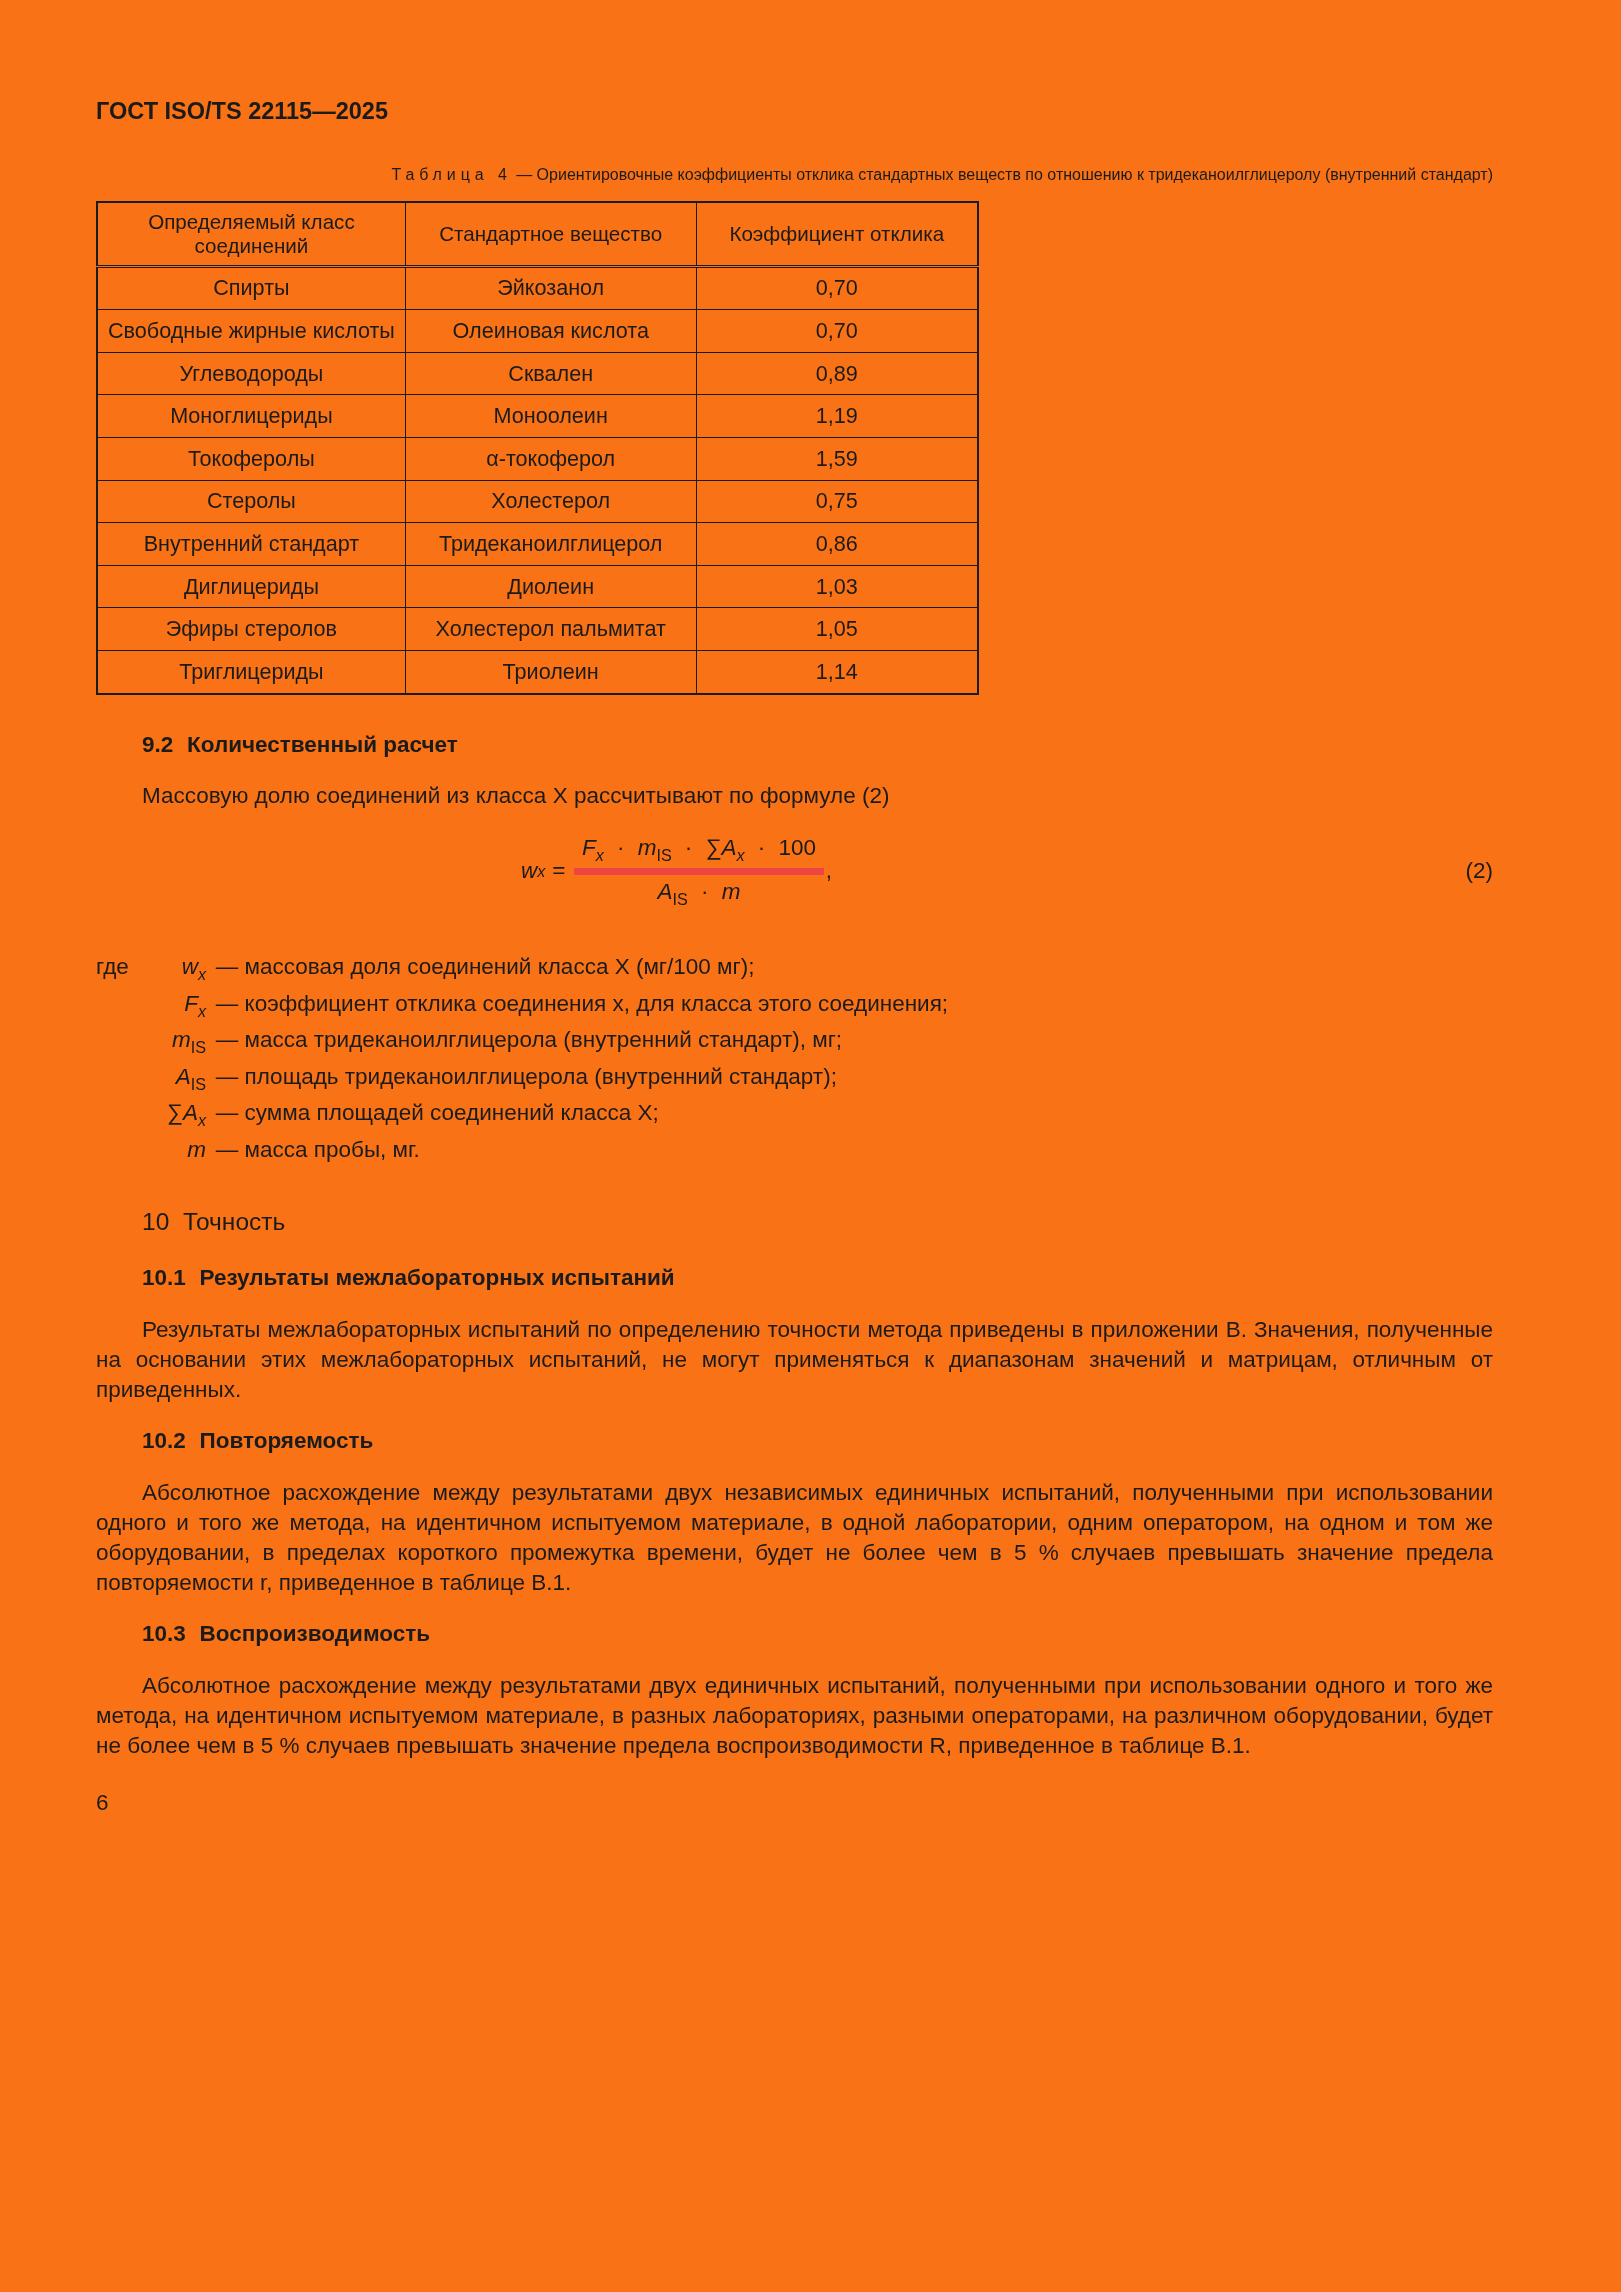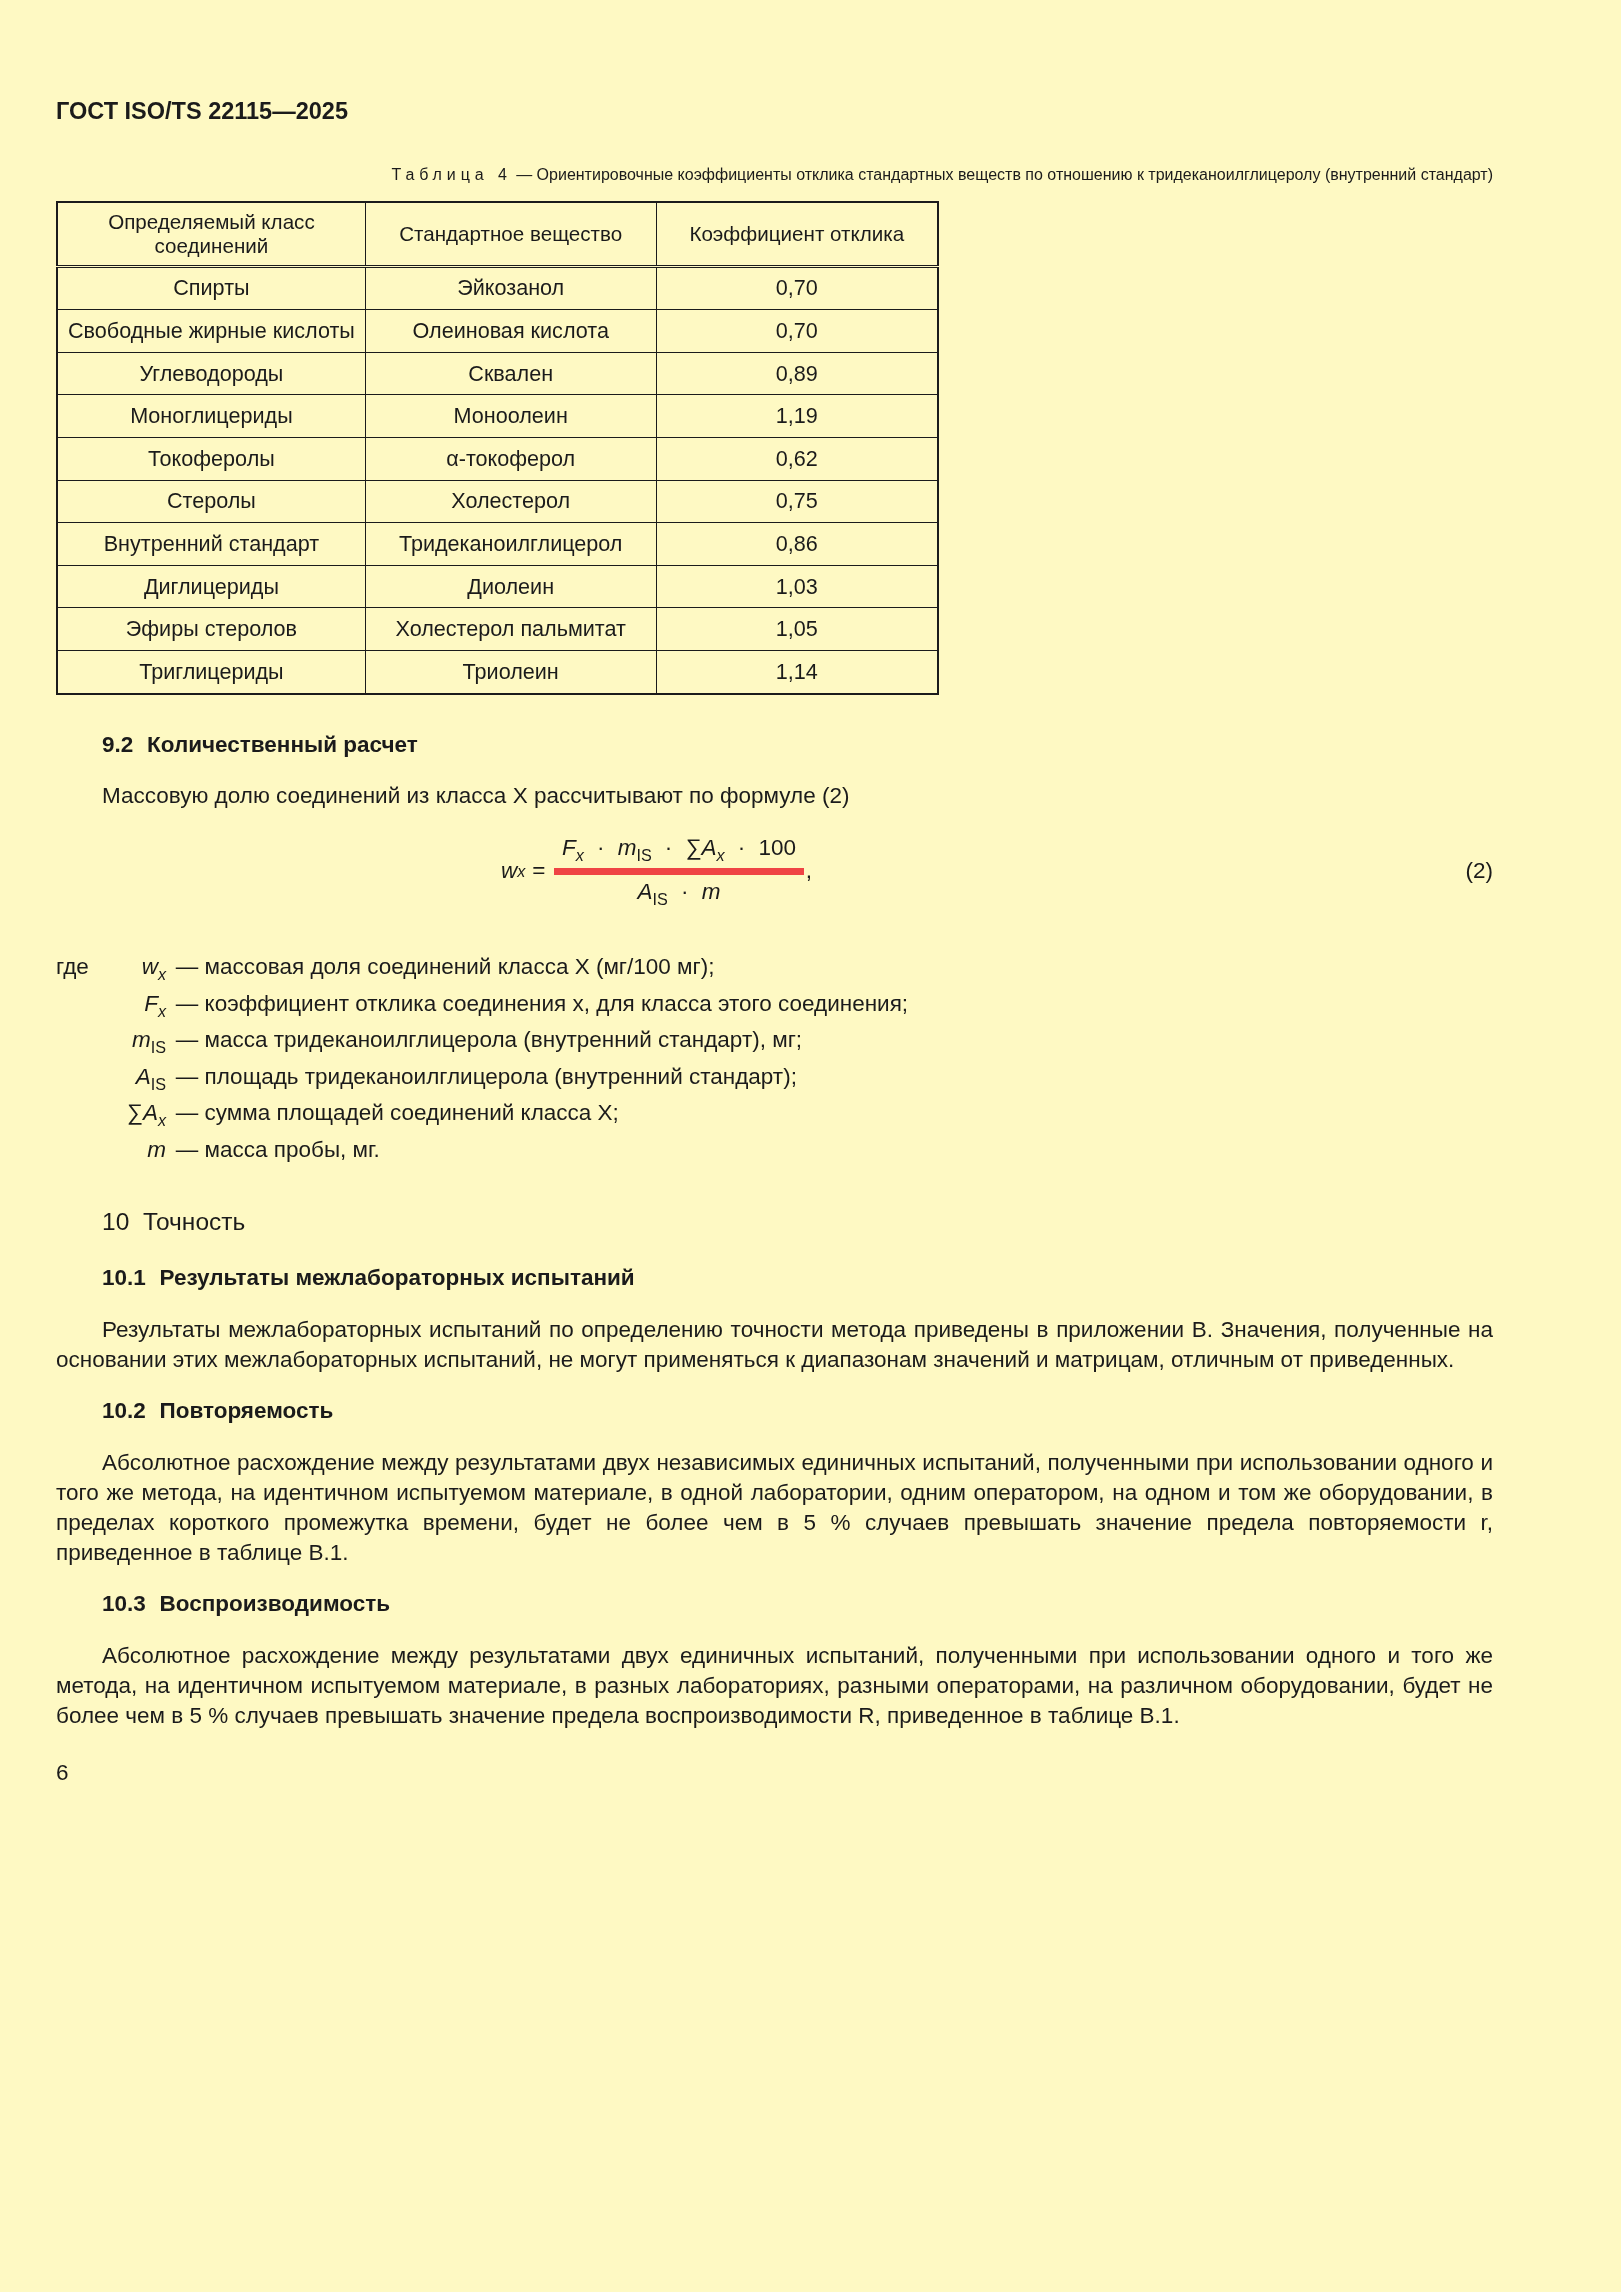--- a/index.html
+++ b/index.html
@@ -5,22 +5,22 @@
   * { margin:0; padding:0; box-sizing:border-box; }
   html,body { background:#ffffff; }
   body {
     font-family: "Liberation Sans", "DejaVu Sans", sans-serif;
     color:#1b1b1b;
   }
   .page {
     position:relative;
     width:1621px;
     height:2293px;
-    background:#fef9c3;
-    padding:98px 128px 0 56px;
+    background:#f97316;
+    padding:98px 128px 0 96px;
     overflow:hidden;
   }
   .doc-header {
     font-size:23.5px;
     font-weight:bold;
     margin-bottom:35px;
   }
   .table-caption {
     font-size:16px;
     line-height:29px;
@@ -167,21 +167,21 @@
         <td>0,89</td>
       </tr>
       <tr>
         <td>Моноглицериды</td>
         <td>Моноолеин</td>
         <td>1,19</td>
       </tr>
       <tr>
         <td>Токоферолы</td>
         <td>α-токоферол</td>
-        <td>0,62</td>
+        <td>1,59</td>
       </tr>
       <tr>
         <td>Стеролы</td>
         <td>Холестерол</td>
         <td>0,75</td>
       </tr>
       <tr>
         <td>Внутренний стандарт</td>
         <td>Тридеканоилглицерол</td>
         <td>0,86</td>

